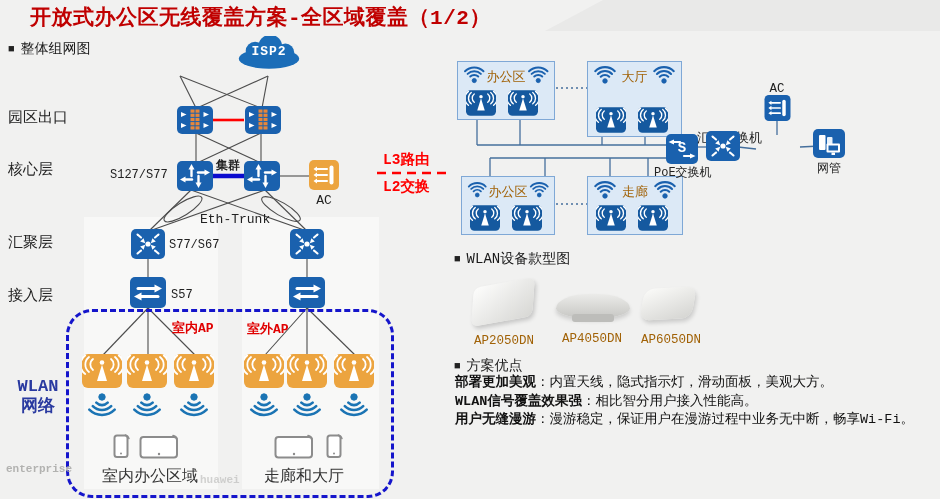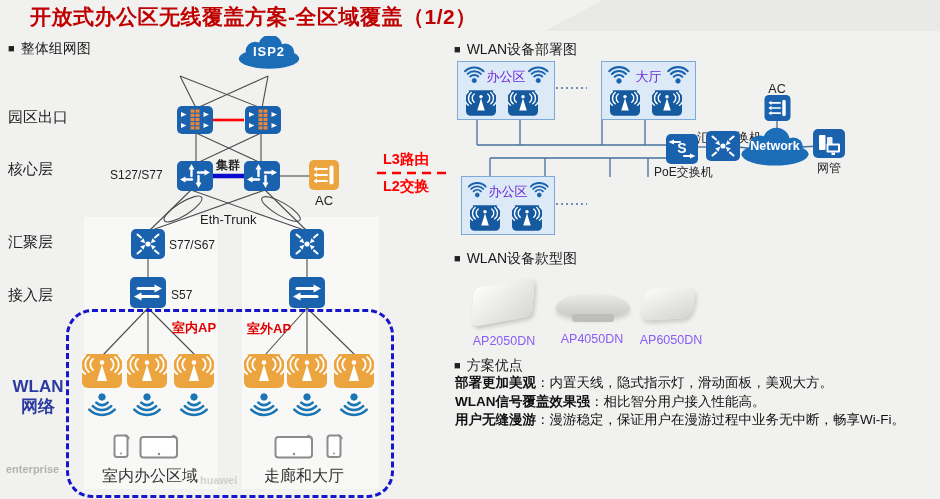--- a/index.html
+++ b/index.html
@@ -1,19 +1,19 @@
 <!DOCTYPE html>
 <html><head>
 <meta charset="utf-8">
 <style>
   html,body{margin:0;padding:0;}
   #slide{
     position:relative;width:940px;height:499px;overflow:hidden;
     background:#f1f1f0;
-    font-family:Liberation Sans, sans-serif;
+    font-family:Liberation Mono, monospace;
     color:#222;
   }
   .abs{position:absolute;}
   .z2{z-index:2;}
   
   .title{left:30px;top:3px;font-size:21px;font-weight:bold;color:#c00000;letter-spacing:.5px;z-index:3;}
   .topband{left:545px;top:0;width:395px;height:31px;background:#e9e9e8;
     clip-path:polygon(58px 0,100% 0,100% 100%,0 100%);z-index:0;}
   .panel{background:#f8f8f7;z-index:0;}
   
@@ -24,28 +24,28 @@
   .small{font-size:12px;color:#222;z-index:2;}
   .redbold{font-size:13px;font-weight:bold;color:#e00000;z-index:2;}
   .l3l2{font-size:14.5px;font-weight:bold;color:#ff0000;z-index:2;}
   .wlanlbl{font-size:17px;font-weight:bold;color:#2a3aa0;text-align:center;line-height:1.2;z-index:2;}
   .zone{font-size:16px;color:#333;text-align:center;z-index:2;}
   .dashedbox{left:66px;top:309px;width:322px;height:183px;border:3px dashed #1515cb;border-radius:26px;z-index:1;}
   
   .dbox{background:#dce9f6;border:1px solid #7fa8d6;display:flex;flex-direction:column;justify-content:space-between;
     padding:2px 4px;box-sizing:border-box;z-index:2;}
   .dbox-top{display:flex;align-items:flex-start;justify-content:space-between;}
-  .dbox-label{font-size:13px;color:#6d28d9;margin-top:4px;white-space:nowrap;}
+  .dbox-label{font-size:13px;color:#a16207;margin-top:4px;white-space:nowrap;}
   .dbox-aps{display:flex;gap:12px;padding:0 2px 1px 4px;}
   .rlabel{font-size:12px;color:#222;z-index:2;}
   .netcloudtxt{position:absolute;left:0;top:17px;width:100%;text-align:center;color:#fff;font-weight:bold;font-size:12.5px;z-index:3;}
   .clouds-txt{position:absolute;left:0;top:8px;width:100%;text-align:center;color:#fff;font-weight:bold;font-size:13px;letter-spacing:1px;z-index:3;}
   .poe-s{position:absolute;left:0;top:6px;width:100%;text-align:center;color:#fff;font-weight:bold;font-size:14px;z-index:3;}
   
-  .prod-label{font-size:12.5px;color:#8b5cf6;text-align:center;z-index:2;}
+  .prod-label{font-size:12.5px;color:#a16207;text-align:center;z-index:2;}
   .ap2050{left:472px;top:283px;width:62px;height:38px;border-radius:7px;
     background:linear-gradient(145deg,#fdfdfc,#d7d7d4);box-shadow:2px 3px 4px rgba(0,0,0,.18);
     transform:rotate(-10deg) skewX(-14deg);z-index:2;}
   .ap4050{left:556px;top:294px;width:74px;height:24px;border-radius:50%/68% 68% 46% 46%;
     background:linear-gradient(#ebebE9,#c7c7c4);box-shadow:0 3px 4px rgba(0,0,0,.15);z-index:2;}
   .ap4050b{left:572px;top:314px;width:42px;height:8px;border-radius:3px;background:#bdbdba;z-index:2;}
   .ap6050{left:642px;top:288px;width:52px;height:31px;border-radius:10px;
     background:linear-gradient(160deg,#fbfbf9,#d4d4d1);box-shadow:2px 3px 4px rgba(0,0,0,.16);
     transform:rotate(-6deg) skew(-16deg,3deg);z-index:2;}
   
@@ -393,23 +393,20 @@
   <div class="abs z2" style="left:326px;top:432px"><svg width="17" height="27" viewBox="0 0 17 27">
         <use href="#phone"></use>
       </svg></div>
 
   <div class="abs zone" style="left:90px;top:466px;width:120px">室内办公区域</div>
   <div class="abs zone" style="left:248px;top:466px;width:112px">走廊和大厅</div>
 
   <div class="abs wm" style="left:6px;top:463px;font-size:11px;opacity:.8">enterprise</div>
   <div class="abs wm" style="left:200px;top:474px;font-size:11px;opacity:.45">huawei</div>
 
-  <div class="abs hd" style="left:454px;top:41px">
-    <span class="blt">■</span><span>WLAN设备部署图</span>
-  </div>
 
   <div class="abs dbox" style="left:457px;top:61px;width:98px;height:59px">
     <div class="dbox-top">
       <svg width="26" height="20" viewBox="0 0 30 22" fill="#1a61ae" stroke="#1a61ae">
           <use href="#wifiup"></use>
         </svg>
       <span class="dbox-label">办公区</span>
       <svg width="26" height="20" viewBox="0 0 30 22" fill="#1a61ae" stroke="#1a61ae">
           <use href="#wifiup"></use>
         </svg>
@@ -418,21 +415,21 @@
       <svg width="30" height="26" viewBox="0 0 40 34">
           <rect width="40" height="34" rx="6" fill="#15599f"></rect>
           <use href="#apglyph"></use>
         </svg>
       <svg width="30" height="26" viewBox="0 0 40 34">
           <rect width="40" height="34" rx="6" fill="#15599f"></rect>
           <use href="#apglyph"></use>
         </svg>
     </div>
   </div>
-  <div class="abs dbox" style="left:601px;top:61px;width:95px;height:59px">
+  <div class="abs dbox" style="left:587px;top:61px;width:95px;height:76px">
     <div class="dbox-top">
       <svg width="26" height="20" viewBox="0 0 30 22" fill="#1a61ae" stroke="#1a61ae">
           <use href="#wifiup"></use>
         </svg>
       <span class="dbox-label">大厅</span>
       <svg width="26" height="20" viewBox="0 0 30 22" fill="#1a61ae" stroke="#1a61ae">
           <use href="#wifiup"></use>
         </svg>
     </div>
     <div class="dbox-aps">
@@ -445,20 +442,41 @@
           <use href="#apglyph"></use>
         </svg>
     </div>
   </div>
   <div class="abs dbox" style="left:461px;top:176px;width:94px;height:59px">
     <div class="dbox-top">
       <svg width="26" height="20" viewBox="0 0 30 22" fill="#1a61ae" stroke="#1a61ae">
           <use href="#wifiup"></use>
         </svg>
       <span class="dbox-label">办公区</span>
+      <svg width="26" height="20" viewBox="0 0 30 22" fill="#1a61ae" stroke="#1a61ae">
+          <use href="#wifiup"></use>
+        </svg>
+    </div>
+    <div class="dbox-aps">
+      <svg width="30" height="26" viewBox="0 0 40 34">
+          <rect width="40" height="34" rx="6" fill="#15599f"></rect>
+          <use href="#apglyph"></use>
+        </svg>
+      <svg width="30" height="26" viewBox="0 0 40 34">
+          <rect width="40" height="34" rx="6" fill="#15599f"></rect>
+          <use href="#apglyph"></use>
+        </svg>
+    </div>
+  </div>
+  <div class="abs dbox" style="left:587px;top:176px;width:96px;height:59px">
+    <div class="dbox-top">
+      <svg width="26" height="20" viewBox="0 0 30 22" fill="#1a61ae" stroke="#1a61ae">
+          <use href="#wifiup"></use>
+        </svg>
+      <span class="dbox-label">走廊</span>
       <svg width="26" height="20" viewBox="0 0 30 22" fill="#1a61ae" stroke="#1a61ae">
           <use href="#wifiup"></use>
         </svg>
     </div>
     <div class="dbox-aps">
       <svg width="30" height="26" viewBox="0 0 40 34">
           <rect width="40" height="34" rx="6" fill="#15599f"></rect>
           <use href="#apglyph"></use>
         </svg>
       <svg width="30" height="26" viewBox="0 0 40 34">
@@ -484,26 +502,20 @@
   </div>
 
   <div class="abs rlabel" style="left:763px;top:82px;width:28px;text-align:center;font-size:12.5px">AC</div>
   <div class="abs z2" style="left:764px;top:95px">
     <svg width="27" height="26" viewBox="0 0 30 30">
         <rect x="0" y="0" width="30" height="30" rx="5" fill="#1a61ae"></rect>
         <use href="#acglyph"></use>
       </svg>
   </div>
 
-  <div class="abs z2" style="left:740px;top:122px;width:70px;height:52px">
-    <svg width="70" height="52" viewBox="0 0 100 54" fill="#1b6db8">
-        <use href="#cloud"></use>
-      </svg>
-    <span class="netcloudtxt">Network</span>
-  </div>
 
   <div class="abs z2" style="left:813px;top:129px">
     <svg width="32" height="29" viewBox="0 0 32 29">
         <use href="#nms"></use>
       </svg>
   </div>
   <div class="abs rlabel" style="left:812px;top:160px;width:34px;text-align:center">网管</div>
 
   <div class="abs hd" style="left:454px;top:250px">
     <span class="blt">■</span><span>WLAN设备款型图</span>

